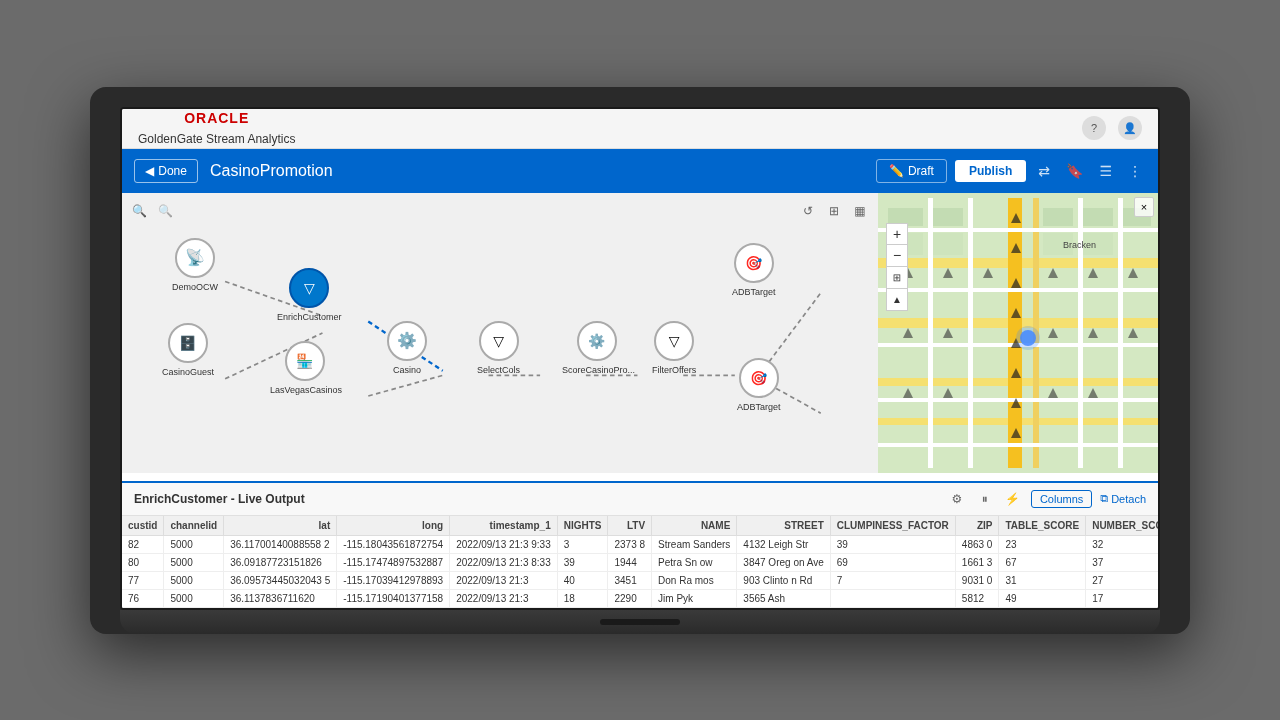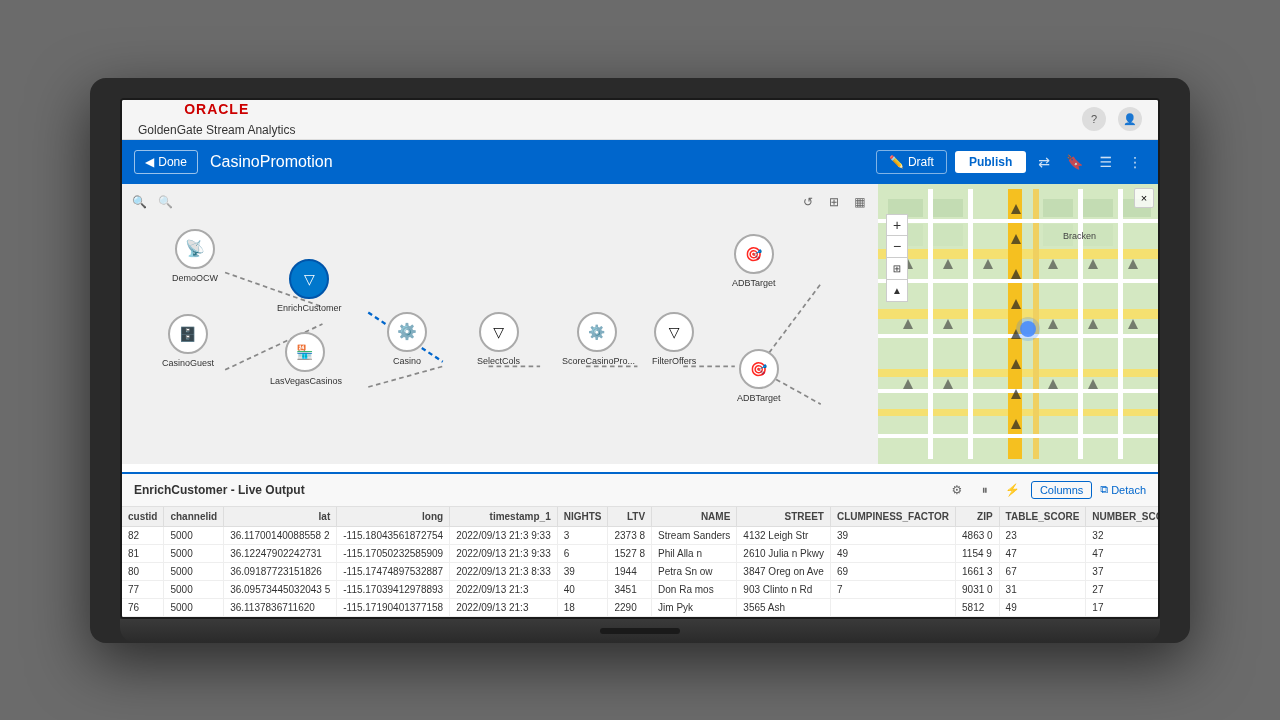--- a/index.html
+++ b/index.html
@@ -616,35 +616,20 @@
                 <td>-115.18043561872754</td>
                 <td>2022/09/13 21:3 9:33</td>
                 <td>3</td>
                 <td>2373 8</td>
                 <td>Stream Sanders</td>
                 <td>4132 Leigh Str</td>
                 <td>39</td>
                 <td>4863 0</td>
                 <td>23</td>
                 <td>32</td>
-              </tr>
-              <tr>
-                <td>81</td>
-                <td>5000</td>
-                <td>36.12247902242731</td>
-                <td>-115.17050232585909</td>
-                <td>2022/09/13 21:3 9:33</td>
-                <td>6</td>
-                <td>1527 8</td>
-                <td>Phil Alla n</td>
-                <td>2610 Julia n Pkwy</td>
-                <td>49</td>
-                <td>1154 9</td>
-                <td>47</td>
-                <td>47</td>
               </tr>
               <tr>
                 <td>80</td>
                 <td>5000</td>
                 <td>36.09187723151826</td>
                 <td>-115.17474897532887</td>
                 <td>2022/09/13 21:3 8:33</td>
                 <td>39</td>
                 <td>1944</td>
                 <td>Petra Sn ow</td>

